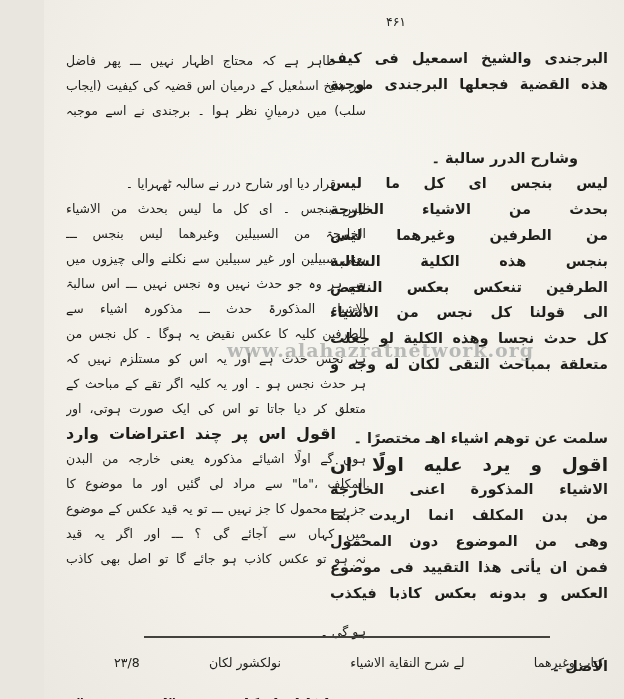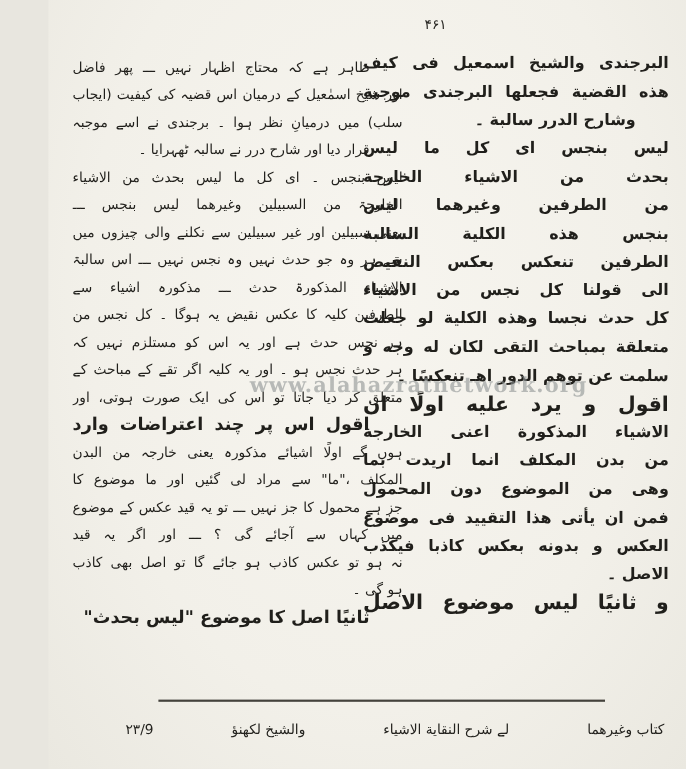--- a/index.html
+++ b/index.html
@@ -20,21 +20,21 @@
   .col{position:absolute;direction:rtl;}
   .col .line{
     text-align:justify;text-align-last:justify;
     overflow:hidden;
   }
   .right-col{top:46px;right:16px;width:278px;font-size:14.5px;}
   .right-col .line{height:25.8px;line-height:25.8px;font-weight:bold;}
   .left-col{top:48px;left:22px;width:300px;font-size:12.5px;}
   .left-col .line{height:25px;line-height:25px;}
   .line.ind{text-indent:30px;}
-  .line.end{text-align-last:right;}
+  .line.end{text-align-last:right;margin-top:48px;}
   .line.lg{font-size:1.28em;font-weight:700;}
   .line.gap{margin-top:9px;}
   .watermark{
     position:absolute;top:339px;left:183px;
     font-family:"DejaVu Serif",serif;
     font-size:19px;font-weight:700;letter-spacing:1px;
     color:#8f9494;opacity:.6;direction:ltr;
     pointer-events:none;z-index:5;
   }
   .footer-rule{
@@ -62,21 +62,21 @@
       <div class="line">هذه القضية فجعلها البرجندى موجبة</div>
       <div class="line end ind">وشارح الدرر سالبة ۔</div>
       <div class="line">ليس بنجس اى كل ما ليس</div>
       <div class="line">بحدث من الاشياء الخارجة</div>
       <div class="line">من الطرفين وغيرهما ليس</div>
       <div class="line">بنجس هذه الكلية السالبة</div>
       <div class="line">الطرفين تنعكس بعكس النقيض</div>
       <div class="line">الى قولنا كل نجس من الاشياء</div>
       <div class="line">كل حدث نجسا وهذه الكلية لو جعلت</div>
       <div class="line">متعلقة بمباحث التقى لكان له وجه و</div>
-      <div class="line end">سلمت عن توهم الدور اهـ تنعكسًا ۔</div>
+      <div class="line end">سلمت عن توهم اشیاء اهـ مختصرًا ۔</div>
       <div class="line lg">اقول و يرد عليه اولًا ان</div>
       <div class="line">الاشياء المذكورة اعنى الخارجة</div>
       <div class="line">من بدن المكلف انما اريدت بما</div>
       <div class="line">وهى من الموضوع دون المحمول</div>
       <div class="line">فمن ان يأتى هذا التقييد فى موضوع</div>
       <div class="line">العكس و بدونه بعكس كاذبا فيكذب</div>
       <div class="line end">الاصل ۔</div>
       <div class="line lg end">و ثانيًا ليس موضوع الاصل ليس</div>
     </div>
 
@@ -102,17 +102,17 @@
       <div class="line">نہ ہو تو عکس کاذب ہو جائے گا تو اصل بھی کاذب</div>
       <div class="line end">ہو گی ۔</div>
       <div class="line lg end ind">ثانیًا اصل کا موضوع "لیس بحدث"</div>
     </div>
 
   <div class="footer-rule"></div>
 
   <div class="footer">
       <span class="fitem">کتاب وغیرھما</span>
       <span class="fitem">لے شرح النقاية الاشیاء</span>
-      <span class="fitem">والشيخ لکھنؤ</span>
-      <span class="fitem">۲۳/9</span>
+      <span class="fitem">نولکشور لكان</span>
+      <span class="fitem">۲۳/8</span>
     </div>
 
 </div>
 
 </body></html>

